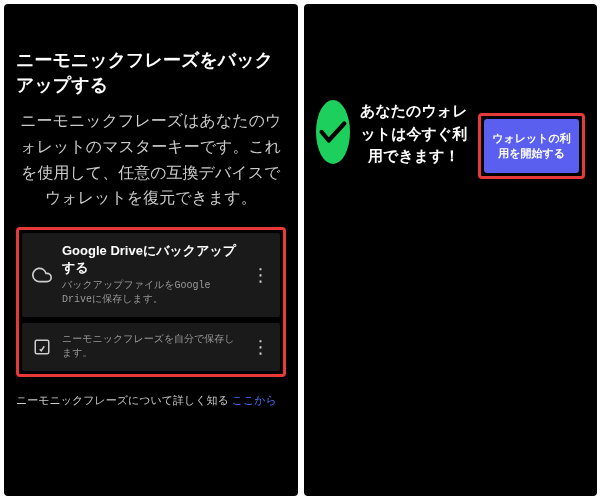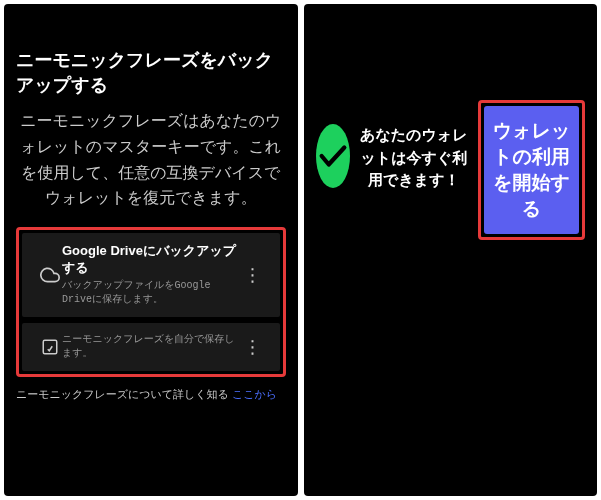--- a/index.html
+++ b/index.html
@@ -42,22 +42,22 @@
     }
     .red-box {
       border: 3px solid #e63a3a;
       border-radius: 4px;
       padding: 3px;
     }
     .option {
       background: #1a1a1a;
       display: flex;
       align-items: center;
-      padding: 10px 16px;
-      gap: 0;
+      padding: 10px 8px;
+      gap: 8px;
       border-radius: 2px;
     }
     .option + .option {
       margin-top: 6px;
     }
     .option-icon {
       flex: 0 0 24px;
       display: flex;
       align-items: center;
       justify-content: center;
@@ -81,21 +81,22 @@
     }
     .option-more {
       flex: 0 0 auto;
       color: #ccc;
       font-size: 18px;
       padding: 0 2px;
     }
     .learn-more {
       font-size: 11px;
       color: #ccc;
-      margin-top: 10px;
+      margin-top: 16px;
+      font-family: Liberation Serif, serif;
     }
     .learn-more .link {
       color: #4b6fff;
     }
     
     .center-wrap {
       display: flex;
       flex-direction: row;
       align-items: center;
       margin-top: 80px;
@@ -126,21 +127,21 @@
       border: 3px solid #e63a3a;
       border-radius: 4px;
       padding: 3px;
       width: 100%;
     }
     .primary-btn {
       background: #5b5ff0;
       color: #fff;
       text-align: center;
       padding: 12px 8px;
-      font-size: 19px;
+      font-size: 11px;
       font-weight: 600;
       border-radius: 3px;
     }
   </style>
 </head>
 <body>
 
 <div class="phone">
   <div class="screen-title">ニーモニックフレーズをバックアップする</div>
   <div class="screen-desc">ニーモニックフレーズはあなたのウォレットのマスターキーです。これを使用して、任意の互換デバイスでウォレットを復元できます。</div>

